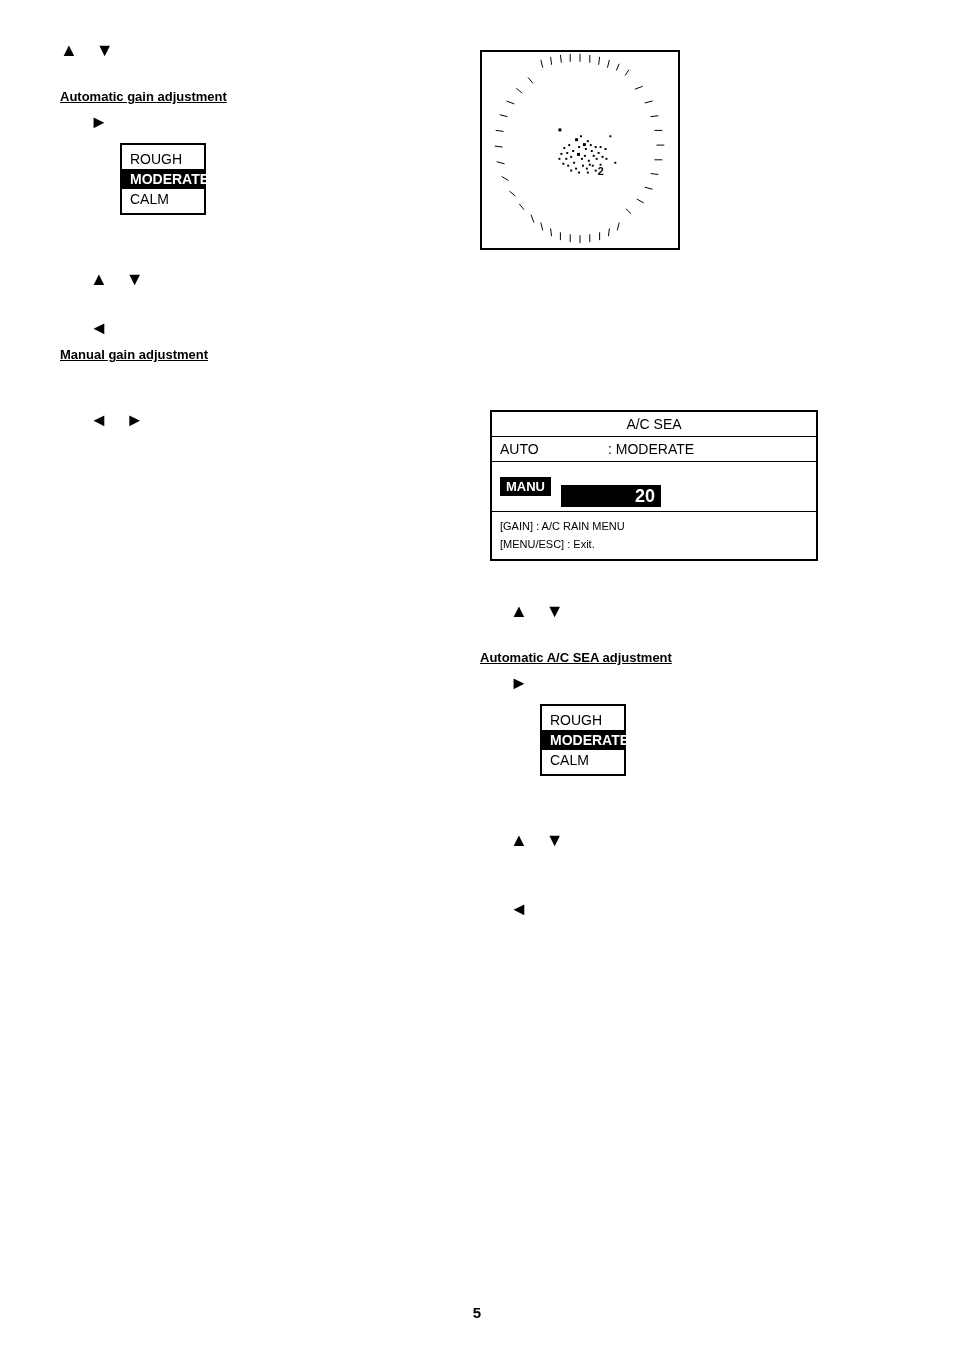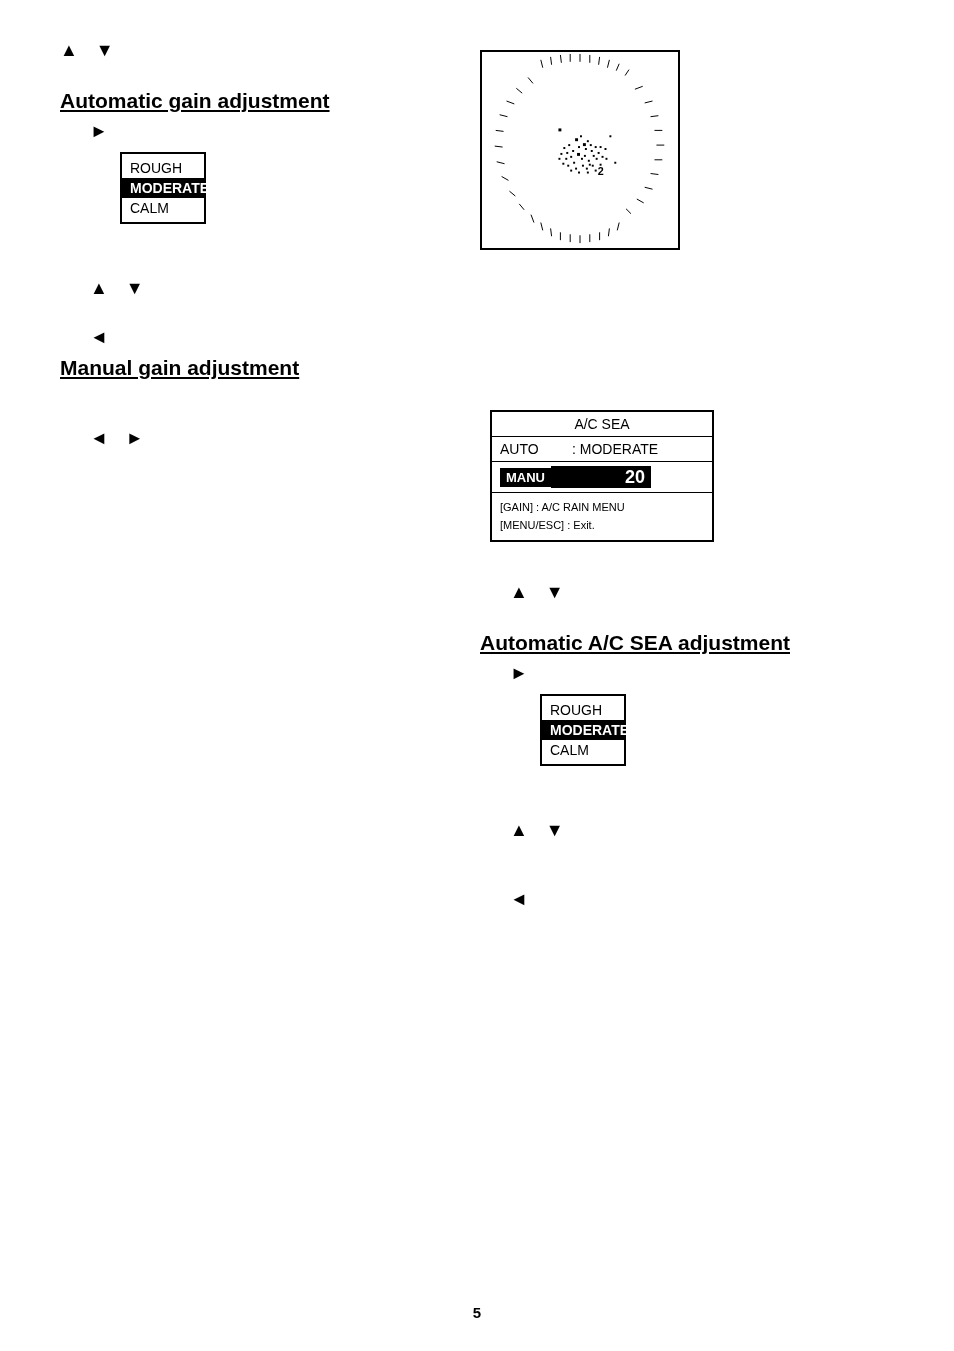--- a/index.html
+++ b/index.html
@@ -40,21 +40,21 @@
       display: flex;
       gap: 18px;
       align-items: center;
       margin-bottom: 8px;
       font-size: 18px;
     }
 
     .section-heading {
       font-weight: bold;
       text-decoration: underline;
-      font-size: 21px;
+      font-size: 13px;
       margin-bottom: 8px;
     }
 
     .arrow-right {
       font-size: 18px;
       margin-bottom: 10px;
       margin-left: 20px;
     }
 
     
@@ -88,71 +88,74 @@
     }
 
     .radar-canvas {
       width: 100%;
       height: 100%;
     }
 
     
     .ac-sea-panel {
       border: 2px solid #000;
-      width: 224px;
+      width: 328px;
       margin-top: 20px;
       margin-left: 10px;
     }
 
     .ac-sea-title {
       text-align: center;
       border-bottom: 1px solid #000;
       padding: 4px;
       font-size: 14px;
     }
 
     .ac-sea-row {
       display: flex;
       align-items: center;
       padding: 4px 8px;
       border-bottom: 1px solid #000;
       font-size: 14px;
+      gap: 44px;
     }
 
     .ac-sea-row-label {
       width: 50px;
     }
 
     .ac-sea-value {
-      margin-left: 22px;
+      margin-left: 14px;
     }
 
     .ac-sea-manu-row {
       display: flex;
       align-items: center;
       padding: 4px 8px;
       border-bottom: 1px solid #000;
     }
 
     .manu-badge {
       background: #000;
       color: #fff;
       font-size: 13px;
       font-weight: bold;
       padding: 2px 6px;
+      margin-right: 10px;
     }
 
     .manu-bar {
       width: 100px;
       height: 22px;
       background: #000;
       display: inline-flex;
       align-items: center;
       justify-content: flex-end;
       padding-right: 6px;
+      margin-top: 19px;
     }
 
     .manu-number {
       color: #fff;
       font-size: 18px;
       font-weight: bold;
     }
 
     .ac-sea-footer {
       padding: 6px 8px;

